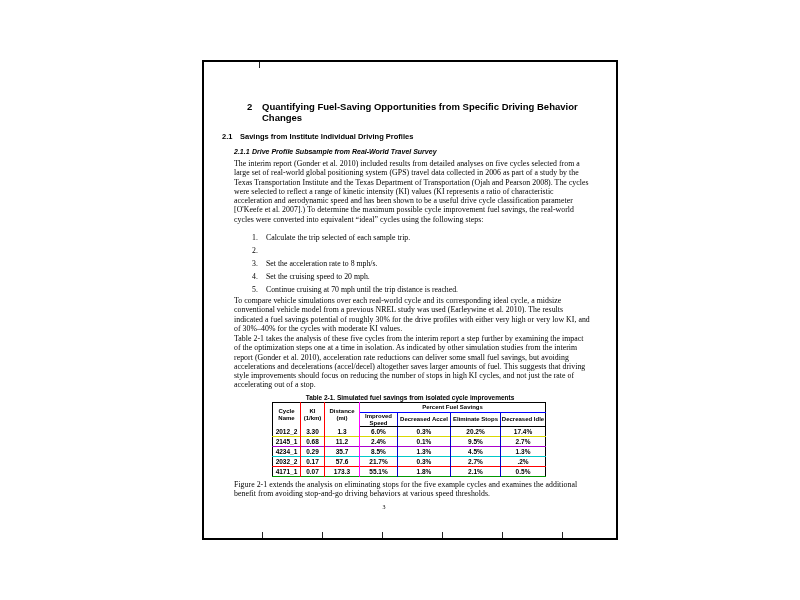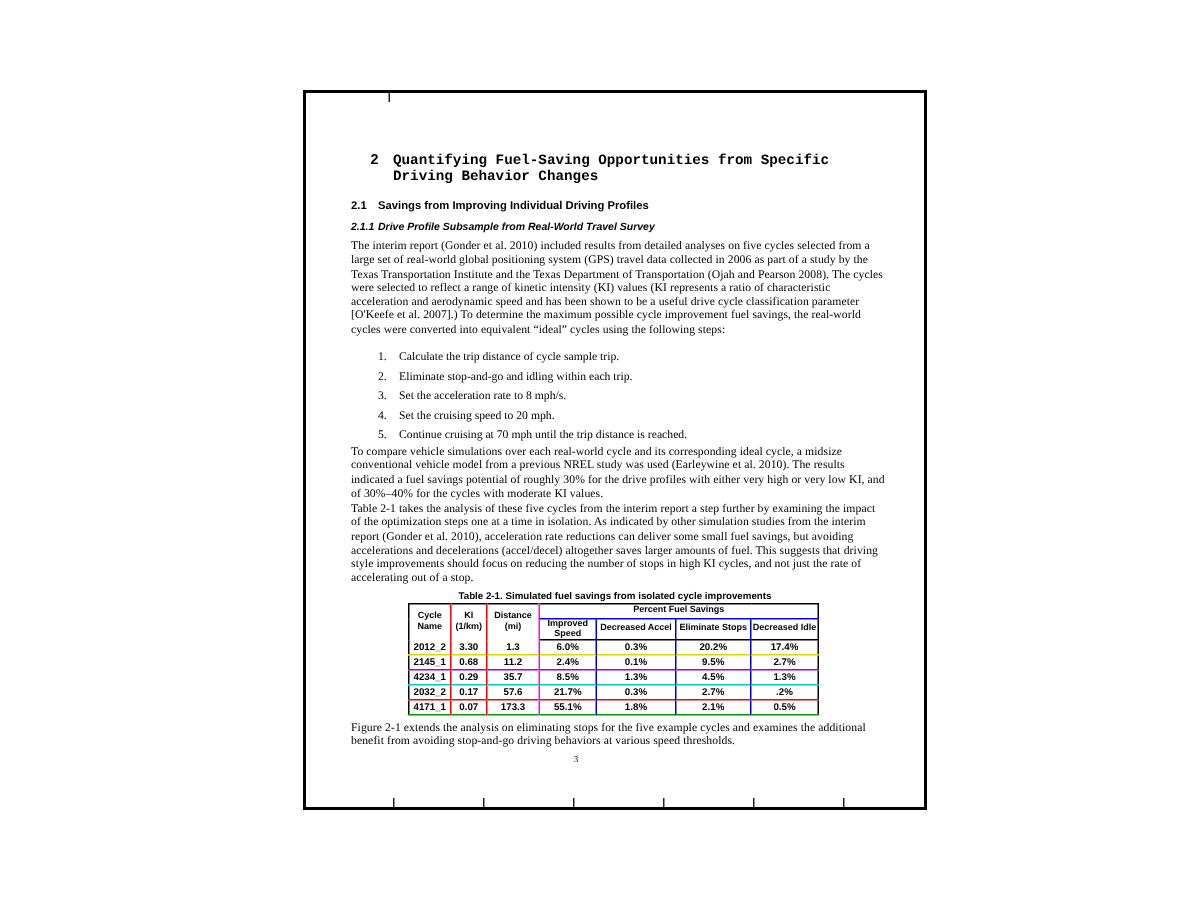--- a/index.html
+++ b/index.html
@@ -11,23 +11,23 @@
     background: #fff; border: 2px solid #000;
   }
   .abs { position: absolute; }
 
   .crop-mark { position: absolute; width: 1px; height: 6px; background: #222; }
 
   .h1 { left: 43px; top: 39px; width: 352px; display: flex;
         font-family: "Liberation Sans", sans-serif; font-weight: bold;
         font-size: 9.5px; line-height: 11px; }
   .h1 .num { width: 15px; flex: 0 0 15px; }
-  .h1 .txt { width: 330px; font-family: Liberation Mono, monospace; }
+  .h1 .txt { width: 330px; }
 
-  .h2 { left: 30px; top: 70px; width: 360px; display: flex;
+  .h2 { left: 18px; top: 70px; width: 360px; display: flex;
         font-family: "Liberation Sans", sans-serif; font-weight: bold;
         font-size: 7.5px; line-height: 9px; }
   .h2 .num { width: 18px; flex: 0 0 18px; }
 
   .h3 { left: 30px; top: 85px; width: 360px; display: flex;
         font-family: "Liberation Sans", sans-serif; font-weight: bold; font-style: italic;
         font-size: 7px; line-height: 9px; }
   .h3 .num { width: 18px; flex: 0 0 18px; }
 
   .body-par { left: 30px; width: 356px;
@@ -66,38 +66,37 @@
 
   <div class="crop-mark" style="left:55px; top:0;"></div>
 
   <div class="abs h1">
     <span class="num">2</span>
     <span class="txt">Quantifying Fuel-Saving Opportunities from Specific Driving Behavior Changes</span>
   </div>
 
   <div class="abs h2">
     <span class="num">2.1</span>
-    <span class="txt">Savings from Improving Individual Driving Profiles</span>
+    <span class="txt">Savings from Institute Individual Driving Profiles</span>
   </div>
 
   <div class="abs h3">
     <span class="num">2.1.1</span>
     <span class="txt">Drive Profile Subsample from Real-World Travel Survey</span>
   </div>
 
   <div class="abs body-par p1">The interim report (Gonder et al. 2010) included results from detailed analyses on five cycles selected from a large set of real-world global positioning system (GPS) travel data collected in 2006 as part of a study by the Texas Transportation Institute and the Texas Department of Transportation (Ojah and Pearson 2008). The cycles were selected to reflect a range of kinetic intensity (KI) values (KI represents a ratio of characteristic acceleration and aerodynamic speed and has been shown to be a useful drive cycle classification parameter [O'Keefe et al. 2007].) To determine the maximum possible cycle improvement fuel savings, the real-world cycles were converted into equivalent “ideal” cycles using the following steps:</div>
 
   <div class="abs olist">
     <div class="li">
       <span class="n">1.</span>
-      <span>Calculate the trip distance of cycle sample trip.</span>
+      <span>Calculate the trip selected of each sample trip.</span>
     </div>
     <div class="li">
       <span class="n">2.</span>
-      <span>Eliminate stop-and-go and idling within each trip.</span>
     </div>
     <div class="li">
       <span class="n">3.</span>
       <span>Set the acceleration rate to 8 mph/s.</span>
     </div>
     <div class="li">
       <span class="n">4.</span>
       <span>Set the cruising speed to 20 mph.</span>
     </div>
     <div class="li">

